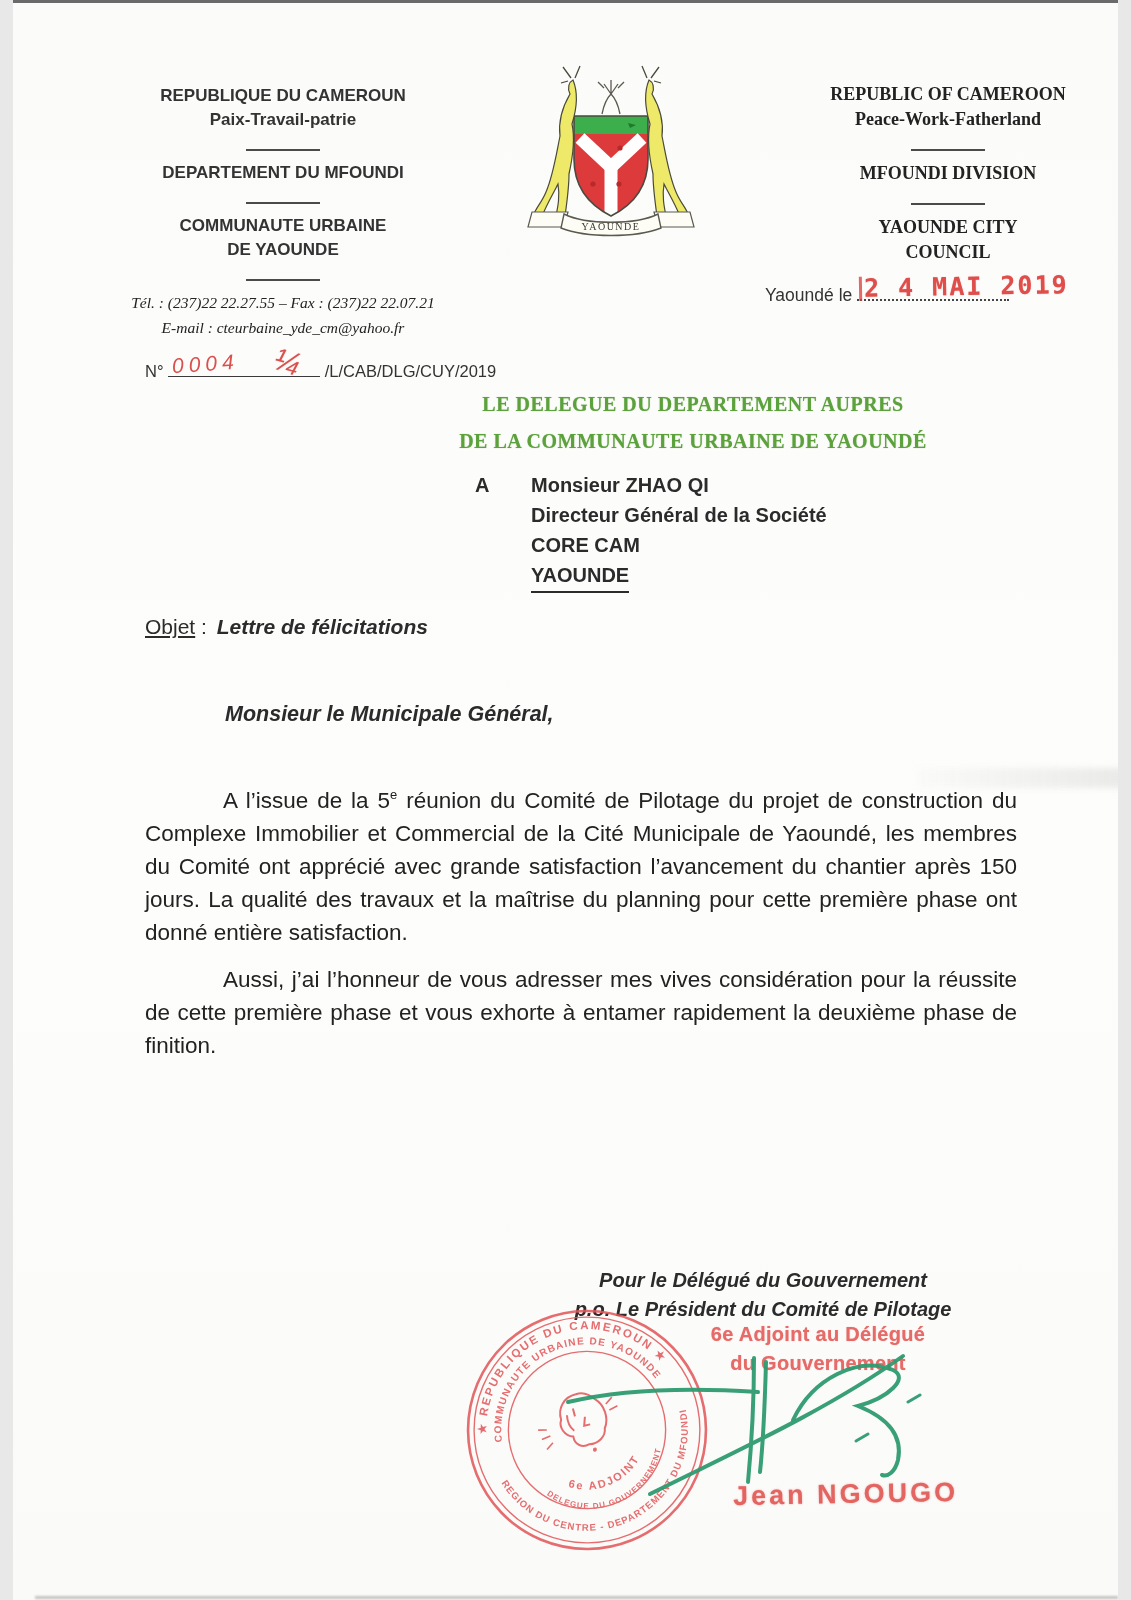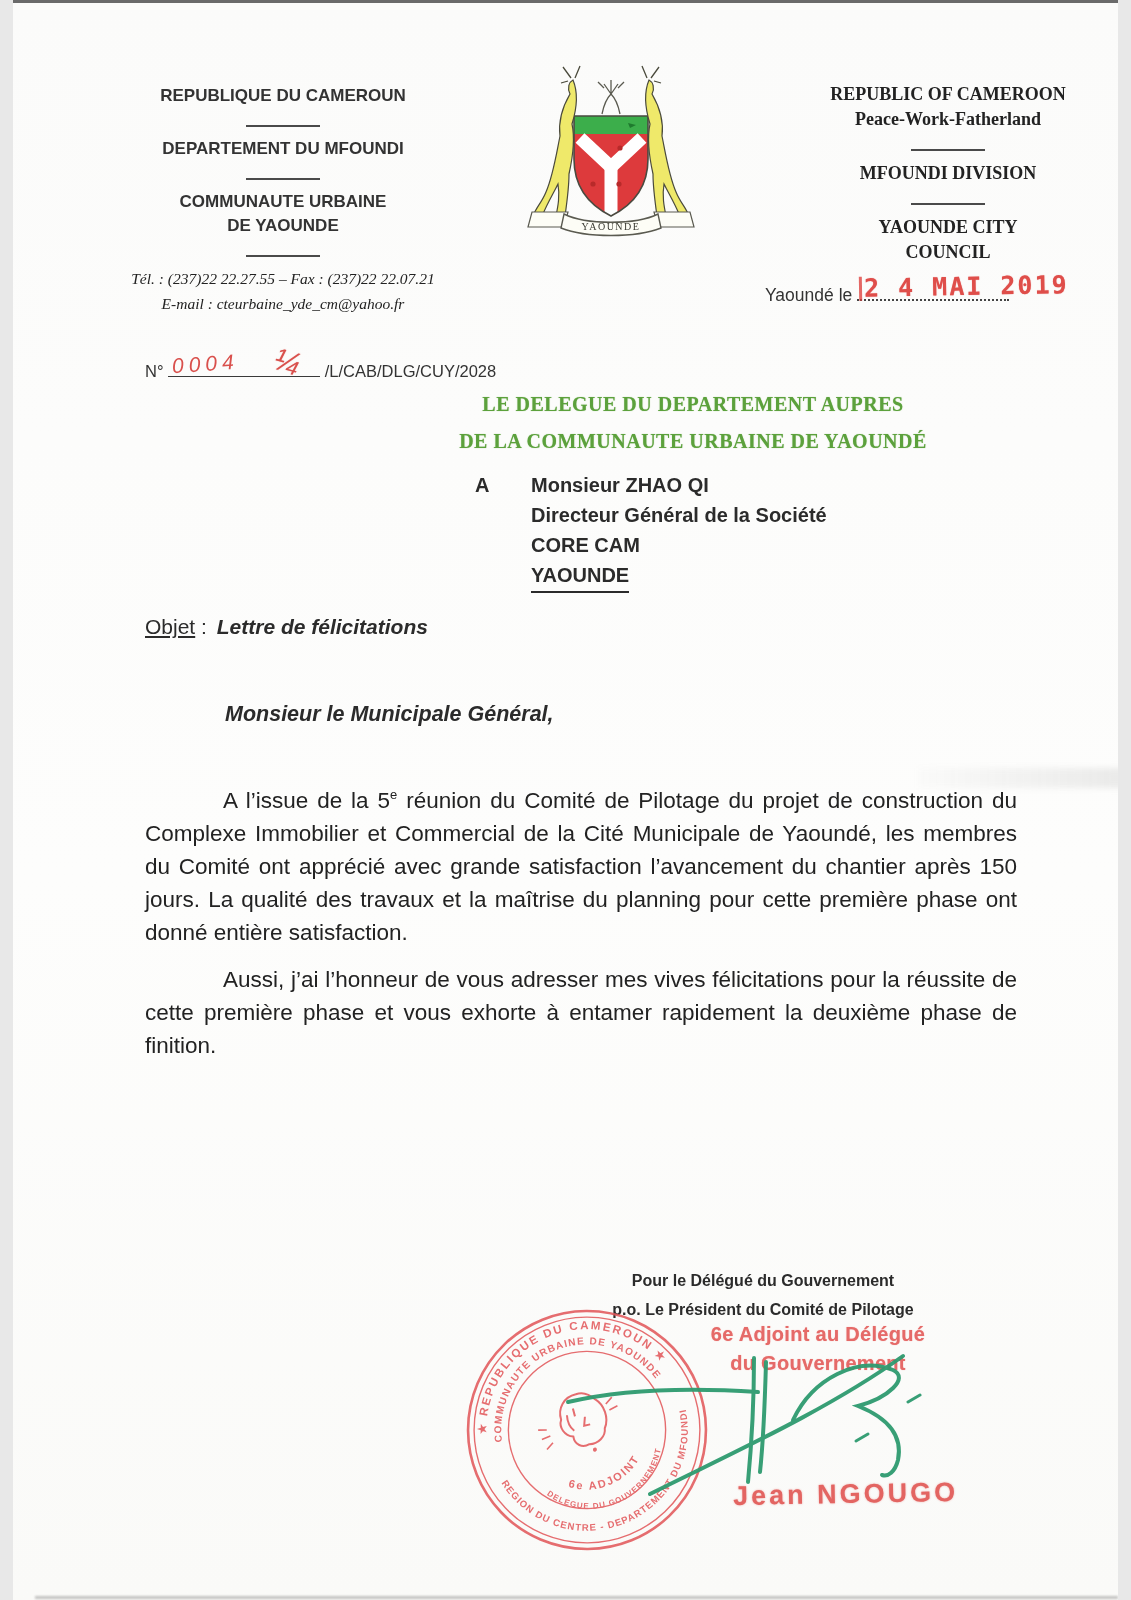--- a/index.html
+++ b/index.html
@@ -52,40 +52,41 @@
 
   .salutation{position:absolute;left:212px;top:702px;font-weight:bold;font-style:italic;font-size:21.5px;}
 
   .body-text{position:absolute;left:132px;top:778px;width:872px;font-size:22.5px;line-height:33px;
              text-align:justify;color:#222;}
   .body-text p{margin:0 0 14px;text-indent:78px;}
   .body-text sup{font-size:13px;}
   .emph{font-weight:bold;font-style:italic;}
 
   .sig-head{position:absolute;left:540px;top:1266px;width:420px;text-align:center;
-            font-weight:bold;font-size:16px;line-height:29px;color:#2b2b2b;}
+            font-weight:bold;font-size:20px;line-height:29px;color:#2b2b2b;font-style:italic;}
   .role-stamp{position:absolute;left:655px;top:1320px;width:300px;text-align:center;font-weight:bold;
               font-size:20px;line-height:29px;color:#e2514f;opacity:.85;letter-spacing:.3px;
               text-shadow:0 0 1px rgba(226,81,79,.6);}
   .round-stamp{position:absolute;left:448px;top:1304px;transform:rotate(-22deg);opacity:.85;}
   .sig-svg{position:absolute;left:545px;top:1340px;}
   .name-stamp{position:absolute;left:720px;top:1479px;font-weight:bold;font-size:27px;letter-spacing:3px;
               color:#e0514e;opacity:.88;transform:rotate(-1deg);
               text-shadow:0 0 2px rgba(224,81,78,.55);white-space:nowrap;}
 </style>
 </head>
 <body>
 
 <div class="page">
   <div class="scan-top"></div>
   <div class="scan-bottom"></div>
   <div class="smudge"></div>
 
   <div class="hdr-left">
     <div>REPUBLIQUE DU CAMEROUN</div>
+    <div>Paix-Travail-patrie</div>
     <div class="rule"></div>
     <div>DEPARTEMENT DU MFOUNDI</div>
     <div class="rule"></div>
     <div>COMMUNAUTE URBAINE</div>
     <div>DE YAOUNDE</div>
     <div class="rule"></div>
     <div class="contact">Tél. : (237)22 22.27.55 – Fax : (237)22  22.07.21</div>
     <div class="contact">E-mail : cteurbaine_yde_cm@yahoo.fr</div>
   </div>
 
@@ -147,21 +148,21 @@
     <span class="date-dots"></span>
     <span class="date-stamp">2 4 MAI 2019</span>
   </div>
 
   <div class="ref-row">
     <span>N°</span>
     <span class="ref-line">
       <span class="ref-hand">0004</span>
       <span class="ref-frac">¼</span>
     </span>
-    <span>/L/CAB/DLG/CUY/2028</span>
+    <span>/L/CAB/DLG/CUY/2019</span>
   </div>
 
   <div class="sender-title">
     <div>LE DELEGUE DU DEPARTEMENT AUPRES</div>
     <div>DE LA COMMUNAUTE URBAINE DE YAOUNDÉ</div>
   </div>
 
   <div class="recipient">
     <div class="marker">A</div>
     <div>
@@ -174,21 +175,21 @@
 
   <div class="subject">
     <span class="label">Objet</span><span> :</span>
     <span class="value">Lettre de félicitations</span>
   </div>
 
   <div class="salutation">Monsieur le Municipale Général,</div>
 
   <div class="body-text">
     <p><span>A l’issue de la 5</span><sup>e</sup><span> réunion du Comité de Pilotage du projet de construction du Complexe Immobilier et Commercial de la Cité Municipale de Yaoundé, les membres du Comité ont apprécié avec grande satisfaction l’avancement du chantier après 150 jours. La qualité des travaux et la maîtrise du planning pour cette première phase ont donné entière satisfaction.</span></p>
-    <p>Aussi, j’ai l’honneur de vous adresser mes vives félicitations pour la réussite de cette première phase et vous exhorte à entamer rapidement la deuxième phase de finition.</p>
+    <p>Aussi, j’ai l’honneur de vous adresser mes vives considération pour la réussite de cette première phase et vous exhorte à entamer rapidement la deuxième phase de finition.</p>
   </div>
 
   <div class="sig-head">
     <div>Pour le Délégué du Gouvernement</div>
     <div>p.o. Le Président du Comité de Pilotage</div>
   </div>
 
   <div class="role-stamp">
     <div>6e Adjoint au Délégué</div>
     <div>du Gouvernement</div>

